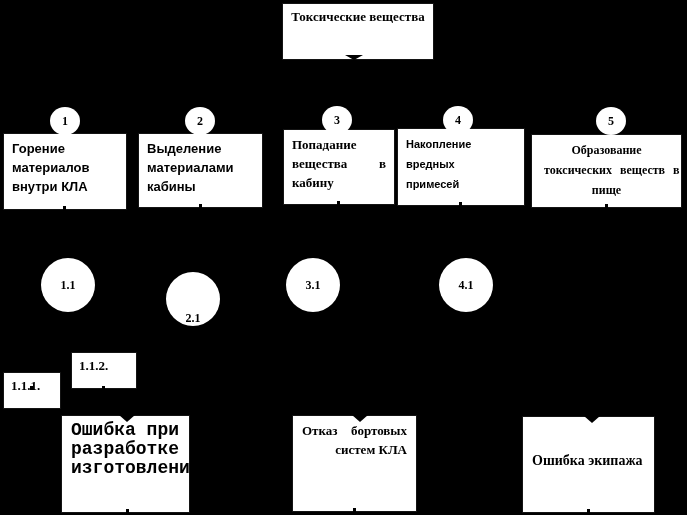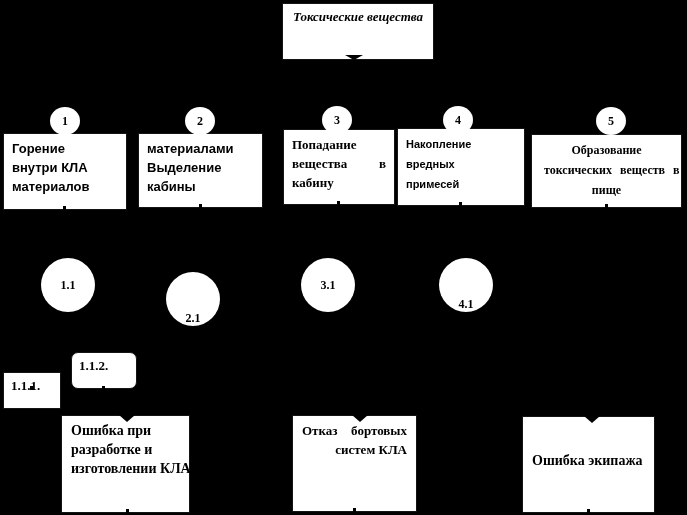--- a/index.html
+++ b/index.html
@@ -37,21 +37,21 @@
     border-top:7px solid #000;
   }
   .root-title { text-align:center; padding-top:5px; font-weight:bold; font-size:13px; }
   .smallbox { font-weight:bold; font-size:13px; padding:5px 7px; }
 </style>
 </head>
 <body>
 
 <div class="stage">
 
-  <div class="box root-title" style="left:282px; top:3px; width:152px; height:57px;font-style:italic;">
+  <div class="box root-title" style="left:282px; top:3px; width:152px; height:57px;">
     <span>Токсические вещества</span>
   </div>
   <div class="arrow-down" style="left:345px; top:55px; border-top-width:5px; border-left-width:9px; border-right-width:9px;"></div>
 
   <div class="circle" style="left:50px; top:107px; width:30px; height:28px;">
       <span>1</span>
     </div>
   <div class="circle" style="left:185px; top:107px; width:30px; height:28px;">
       <span>2</span>
     </div>
@@ -60,27 +60,27 @@
     </div>
   <div class="circle" style="left:443px; top:106px; width:30px; height:28px;">
       <span>4</span>
     </div>
   <div class="circle" style="left:596px; top:107px; width:30px; height:28px;">
       <span>5</span>
     </div>
 
   <div class="box sansbox" style="left:3px; top:133px; width:124px; height:77px;">
     <div>Горение</div>
+    <div>материалов</div>
     <div>внутри КЛА</div>
-    <div>материалов</div>
   </div>
 
   <div class="box sansbox" style="left:138px; top:133px; width:125px; height:75px;">
+    <div>Выделение</div>
     <div>материалами</div>
-    <div>Выделение</div>
     <div>кабины</div>
   </div>
 
   <div class="box sansbox" style="left:283px; top:129px; width:112px; height:76px;font-family:Liberation Serif, serif;">
     <div>Попадание</div>
     <div class="justrow">
       <span>вещества</span>
       <span>в</span>
     </div>
     <div>кабину</div>
@@ -103,37 +103,37 @@
   <div class="tick" style="left:337px; top:201px;"></div>
   <div class="tick" style="left:459px; top:202px;"></div>
   <div class="tick" style="left:605px; top:204px;"></div>
 
   <div class="circle" style="left:41px; top:258px; width:54px; height:54px;">
       <span>1.1</span>
     </div>
   <div class="circle" style="left:166px; top:272px; width:54px; height:54px;align-items:flex-end;">
       <span>2.1</span>
     </div>
-  <div class="circle" style="left:301px; top:258px; width:54px; height:54px;align-items:center;">
+  <div class="circle" style="left:286px; top:258px; width:54px; height:54px;align-items:center;">
       <span>3.1</span>
     </div>
-  <div class="circle" style="left:439px; top:258px; width:54px; height:54px;align-items:flex-end;">
+  <div class="circle" style="left:439px; top:258px; width:54px; height:54px;">
       <span>4.1</span>
     </div>
 
   <div class="box smallbox" style="left:3px; top:372px; width:58px; height:37px;">
     <span>1.1.1.</span>
   </div>
-  <div class="box smallbox" style="left:71px; top:352px; width:66px; height:37px;border-radius:7px;">
+  <div class="box smallbox" style="left:71px; top:352px; width:66px; height:37px;">
     <span>1.1.2.</span>
   </div>
   <div class="tick" style="left:30px;  top:386px;"></div>
   <div class="tick" style="left:102px; top:386px;"></div>
 
-  <div class="box serifbox" style="left:61px; top:415px; width:129px; height:98px; font-size:14px;">
+  <div class="box serifbox" style="left:61px; top:415px; width:129px; height:98px; font-size:18px;font-family:Liberation Mono, monospace;">
     <div>Ошибка при</div>
     <div>разработке и</div>
     <div>изготовлении КЛА</div>
   </div>
   <div class="arrow-down" style="left:119px; top:415px;"></div>
 
   <div class="box serifbox" style="left:292px; top:415px; width:125px; height:97px;text-align:right;">
     <div class="justrow">
       <span>Отказ</span>
       <span>бортовых</span>

